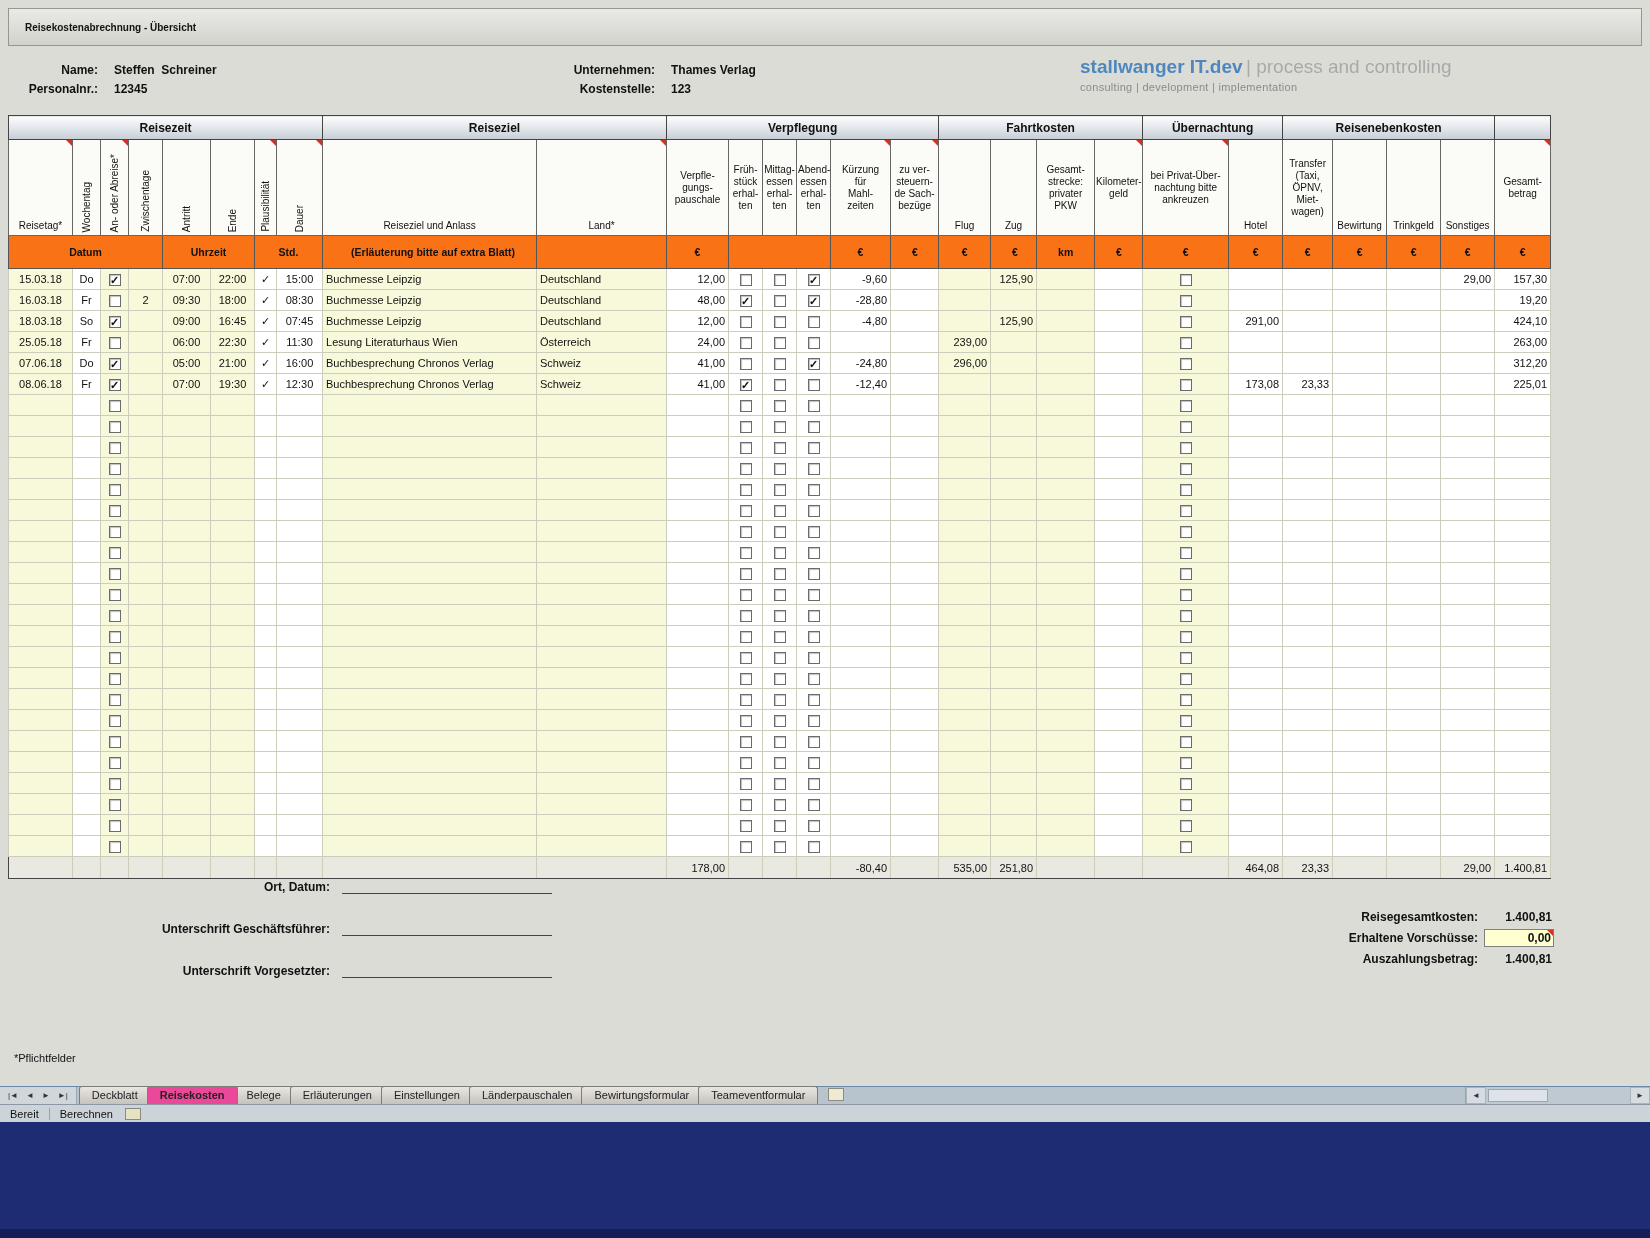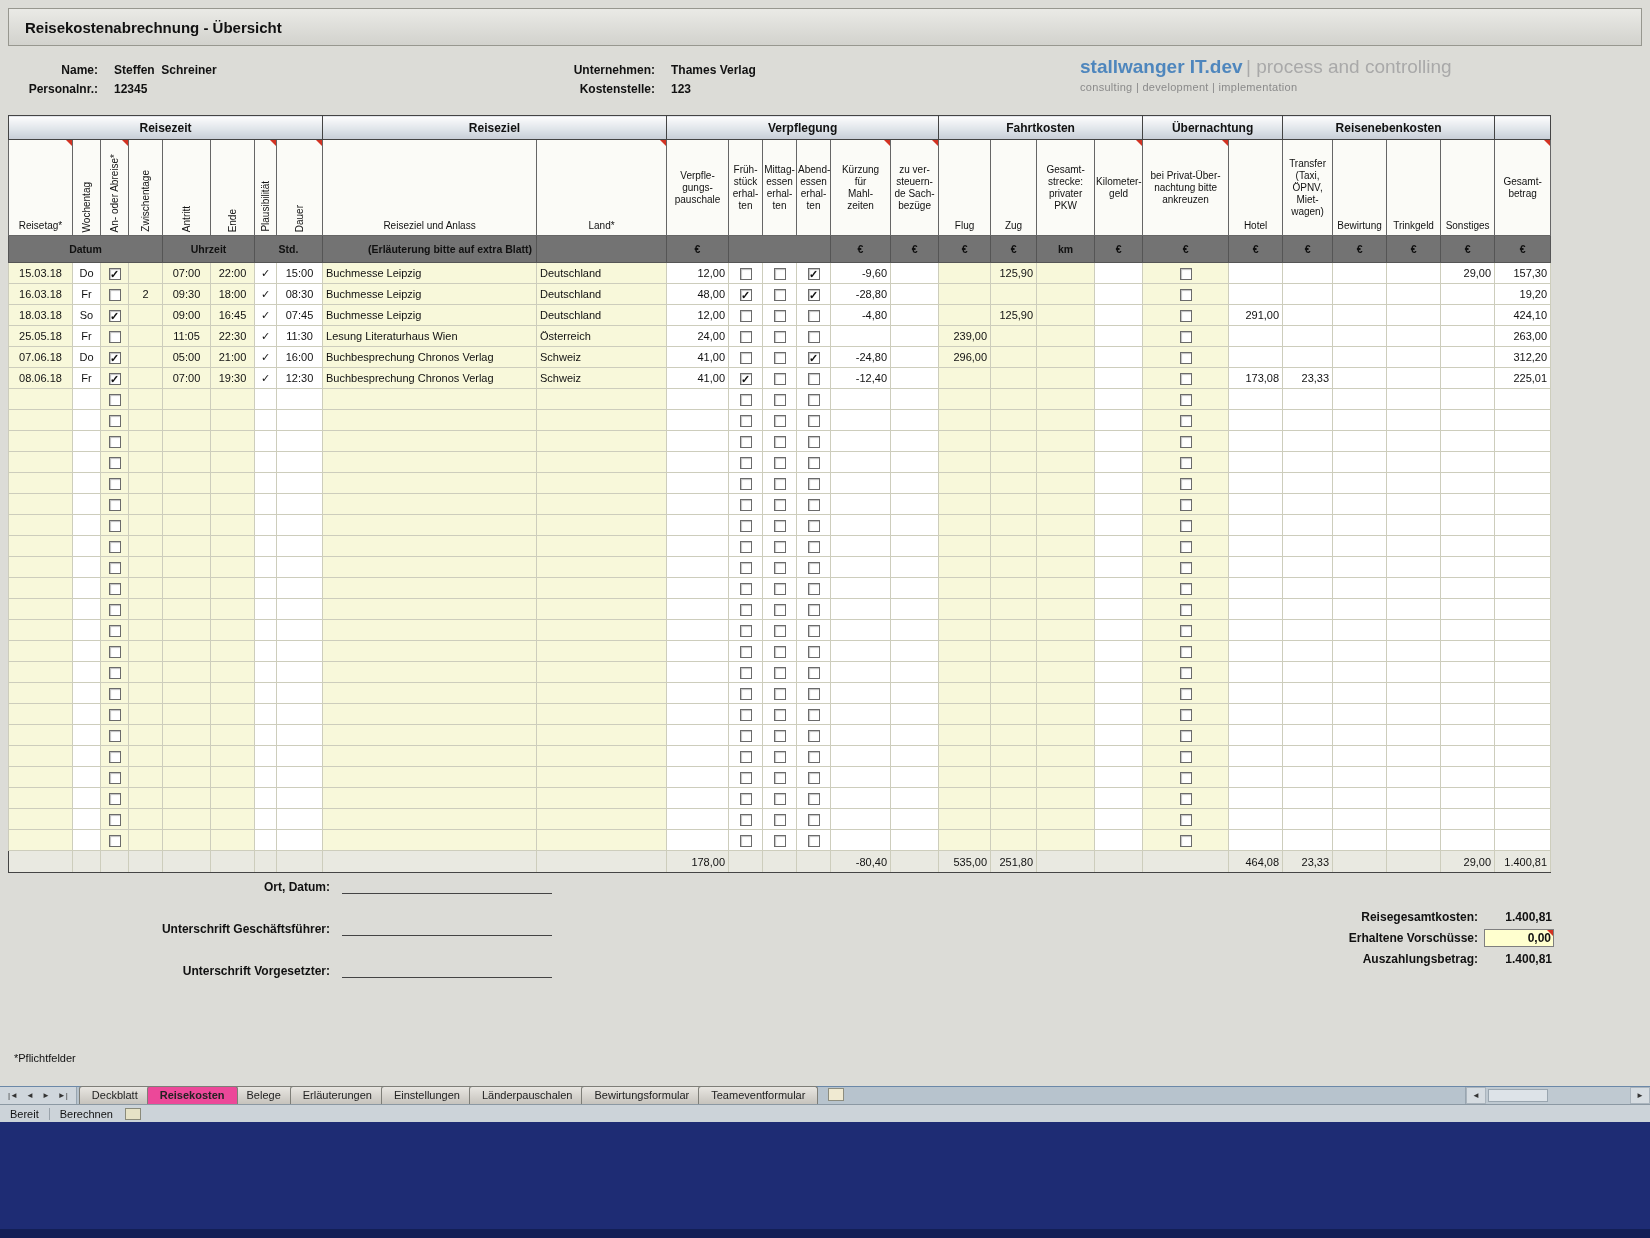--- a/index.html
+++ b/index.html
@@ -5,21 +5,21 @@
   * { margin:0; padding:0; box-sizing:border-box; }
   html,body { width:1650px; height:1238px; }
   body { font-family:"Liberation Sans", sans-serif; color:#111; }
   .page { position:relative; width:1650px; height:1238px; overflow:hidden; background:#1e2c74; }
 
   .sheet { position:absolute; top:0; left:0; width:1650px; height:1086px; background:#dcdcd7; }
 
   .title-box { position:absolute; top:8px; left:8px; width:1634px; height:38px;
     background:linear-gradient(#eaeae6,#d2d2cd); border:1px solid #97978f;
     display:flex; align-items:center; padding-left:16px; }
-  .title-box span { font-size:15px; font-weight:bold; }
+  .title-box span { font-size:10px; font-weight:bold; }
 
   .info { position:absolute; top:56px; left:8px; width:1634px; height:54px; font-size:12px; }
   .info-col-left { position:absolute; left:0; top:4px; }
   .info-col-mid  { position:absolute; left:552px; top:4px; }
   .info-row { display:flex; height:19px; align-items:center; }
   .ilabel { display:inline-block; width:90px; text-align:right; font-weight:bold; }
   .info-col-mid .ilabel { width:95px; }
   .ivalue { margin-left:16px; font-weight:bold; white-space:pre; }
 
   .logo { position:absolute; left:1072px; top:0; }
@@ -28,22 +28,22 @@
   .subline { font-size:11px; color:#8a8a8a; margin-top:3px; letter-spacing:.3px; }
 
   .gridwrap { position:absolute; left:8px; top:115px; }
   table.grid { border-collapse:collapse; table-layout:fixed; width:1542px; background:#fff; border:1px solid #444; }
   .grid th, .grid td { overflow:hidden; }
   .grid .group { height:24px; font-size:12px; font-weight:bold; text-align:center;
     background:linear-gradient(#fdfdfd 0%, #dde2e8 60%, #c7cdd6 100%); border:1px solid #444; }
   .grid .colhead { height:96px; background:#fbfbf7; border:1px solid #666; font-size:10px; font-weight:normal;
     text-align:center; vertical-align:bottom; padding:0 1px 3px; white-space:pre-line; position:relative; line-height:12px; }
   .grid .colhead.mid { vertical-align:middle; padding-bottom:0; }
-  .grid .sub { height:27px; background:#737373; border:1px solid #555; font-size:10.5px; font-weight:bold;
-    text-align:center; line-height:14px; padding:0 4px; }
+  .grid .sub { height:33px; background:#f97316; border:1px solid #555; font-size:10.5px; font-weight:bold;
+    text-align:center; line-height:14px; padding:0 21px; }
   .grid .sub.a-l { text-align:right; }
   .grid td { height:21px; line-height:20px; font-size:11px; border:1px solid #cdcdbc; background:#fff;
     white-space:nowrap; padding:0 3px; }
   .grid td.y { background:#f8f8da; }
   .grid .gb { border-left:1px solid #555 !important; }
   .a-l{ text-align:left; } .a-c{ text-align:center; } .a-r{ text-align:right; }
   .grid .totals td { background:#e9e9e1; border-top:1px solid #444; border-bottom:1px solid #444;
     border-left:1px dashed #999; height:22px; }
 
   .vwrap { height:90px; display:flex; align-items:flex-end; justify-content:center; }
@@ -337,21 +337,21 @@
               <td class="a-r  "></td>
               <td class="a-r  "></td>
               <td class="a-r  "></td>
               <td class="a-r  gb">424,10</td>
             </tr>
             <tr>
               <td class="a-c y ">25.05.18</td>
               <td class="a-c  ">Fr</td>
               <td class="a-c y "><span class="cb"></span></td>
               <td class="a-c y "></td>
-              <td class="a-c y ">11:05</td>
+              <td class="a-c y ">06:00</td>
               <td class="a-c y ">22:30</td>
               <td class="a-c  ">✓</td>
               <td class="a-c  ">11:30</td>
               <td class="a-l y gb">Lesung Literaturhaus Wien</td>
               <td class="a-l y ">Österreich</td>
               <td class="a-r  gb">24,00</td>
               <td class="a-c  "><span class="cb"></span></td>
               <td class="a-c  "><span class="cb"></span></td>
               <td class="a-c  "><span class="cb"></span></td>
               <td class="a-r  "></td>

